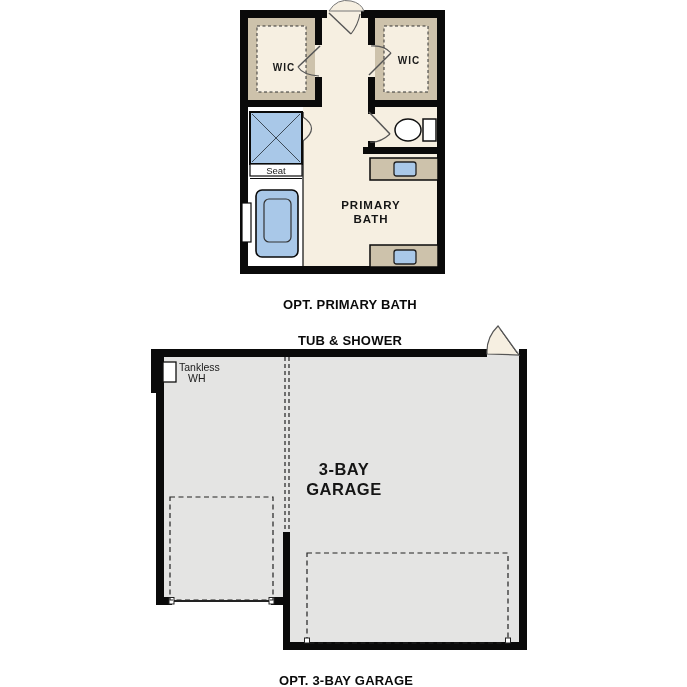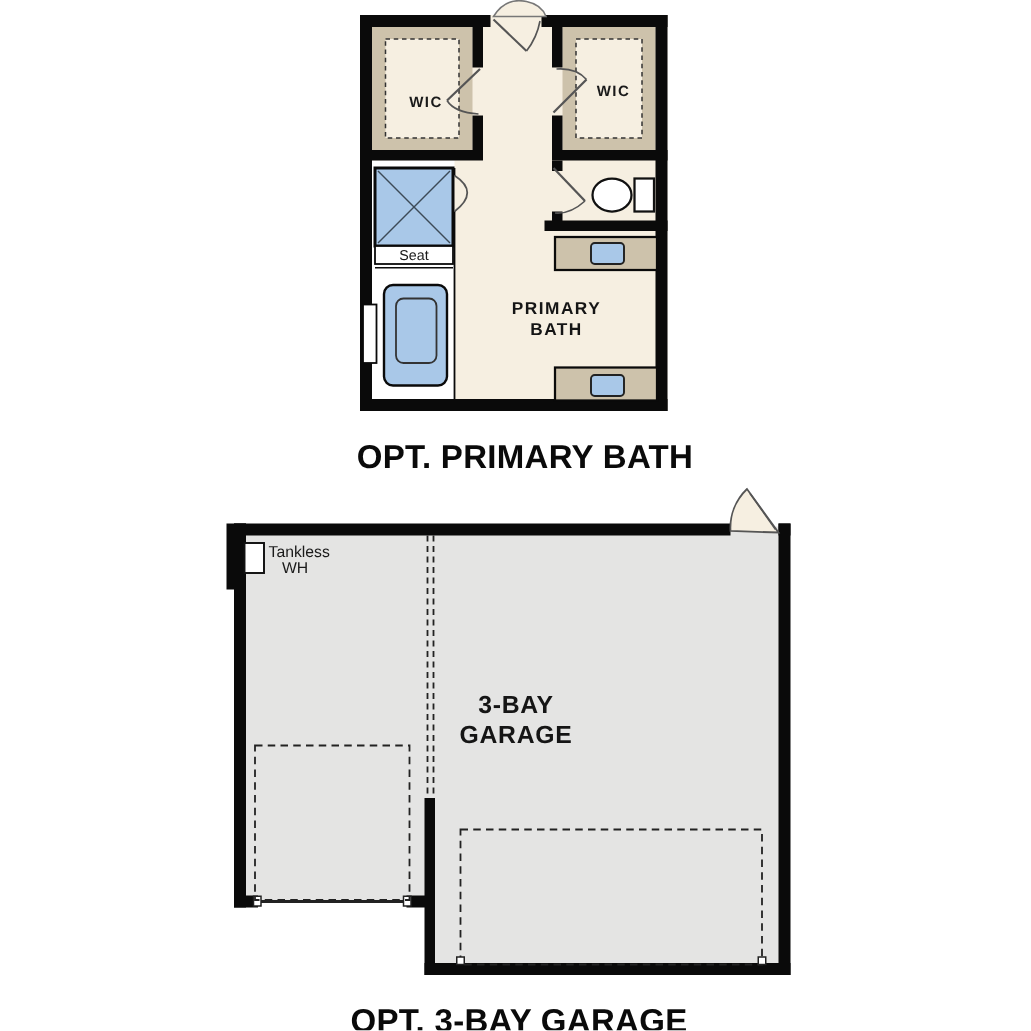--- a/index.html
+++ b/index.html
@@ -3,21 +3,21 @@
 <meta charset="utf-8">
 <style>
   html,body{margin:0;padding:0;background:#ffffff;}
   #canvas{
     position:relative;width:687px;height:687px;background:#ffffff;overflow:hidden;
     font-family:"Liberation Sans", sans-serif;
   }
   .plan-svg{position:absolute;}
   .caption{
     position:absolute;text-align:center;font-weight:bold;color:#0a0a0a;
-    font-size:22px;line-height:18px;letter-spacing:0.2px;white-space:pre-line;
+    font-size:13px;line-height:18px;letter-spacing:0.2px;white-space:pre-line;
   }
   svg text{font-family:"Liberation Sans", sans-serif;}
   .room-lbl{font-weight:bold;fill:#151515;}
   .small-lbl{fill:#1a1a1a;}
 </style>
 </head>
 <body>
 
 <div id="canvas">
 
@@ -105,20 +105,21 @@
     </g>
 
     <text x="284" y="71" font-size="10" font-weight="600" letter-spacing="1" fill="#1a1a1a" text-anchor="middle">WIC</text>
     <text x="409" y="64" font-size="10" font-weight="600" letter-spacing="1" fill="#1a1a1a" text-anchor="middle">WIC</text>
     <text class="room-lbl" x="371" y="209" font-size="11.5" letter-spacing="1" text-anchor="middle">PRIMARY</text>
     <text class="room-lbl" x="371" y="223" font-size="11.5" letter-spacing="1" text-anchor="middle">BATH</text>
   </svg>
 
   <div class="caption" style="left:230px;top:278px;width:240px;">
     <div>OPT. PRIMARY BATH</div>
+    <div>TUB &amp; SHOWER</div>
   </div>
 
   <svg class="plan-svg" style="left:148px;top:318px;" width="390" height="340" viewBox="148 318 390 340">
 
     <rect x="160" y="351" width="128" height="250" fill="#e4e4e3"></rect>
     <rect x="286" y="351" width="237" height="295" fill="#e4e4e3"></rect>
 
     <g fill="#0a0a0a">
       <rect x="156" y="349" width="331" height="8"></rect>
       <rect x="519" y="349" width="8" height="8"></rect>

